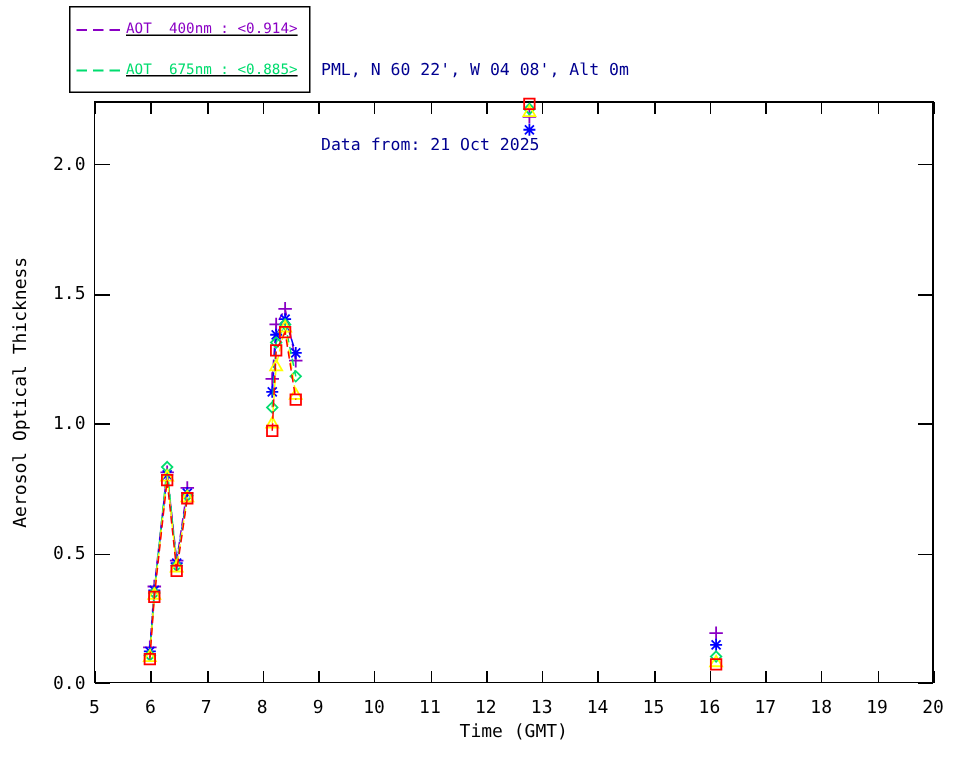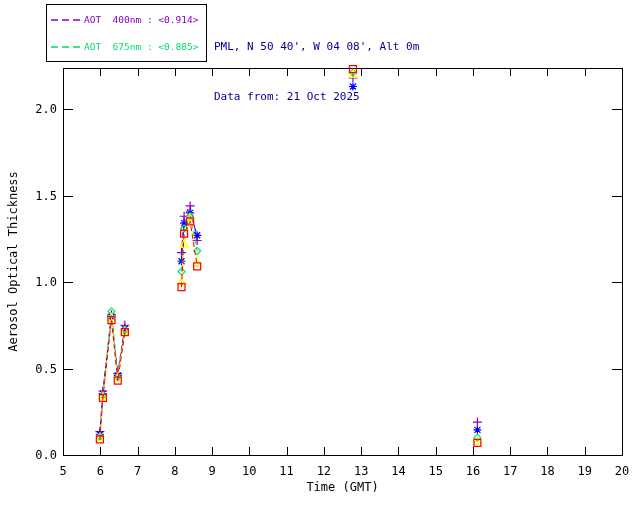--- a/index.html
+++ b/index.html
@@ -5,39 +5,40 @@
   html,body{margin:0;padding:0;background:#ffffff;}
   .screen{
     position:relative;width:640px;height:512px;background:#ffffff;
     font-family:"DejaVu Sans Mono", monospace;overflow:hidden;
   }
   .legend-box{
     position:absolute;left:46px;top:4px;width:161px;height:58px;
     border:1px solid #000;background:#fff;box-sizing:border-box;
     display:flex;flex-direction:column;justify-content:space-around;
     padding:1px 0;
+    text-decoration:underline;
   }
   .legend-row{display:flex;align-items:center;height:11px;}
   .legend-dash{margin-left:3px;flex:0 0 34px;}
   .legend-label{
     font-size:9.5px;line-height:11px;white-space:pre;letter-spacing:0px;
   }
   .hdr{
     position:absolute;left:214px;top:6px;
     font-size:11px;line-height:16.5px;white-space:pre;
   }
   svg text{font-family:"DejaVu Sans Mono", monospace;fill:#000;}
 </style>
 </head>
 <body>
 
 <div class="screen">
 
   <div class="hdr" style="color: rgb(0, 0, 144);">
-    <div>PML, N 50 40', W 04 08', Alt 0m</div>
+    <div>PML, N 60 22', W 04 08', Alt 0m</div>
     <div>Data from: 21 Oct 2025</div>
   </div>
 
   <div class="legend-box">
       <div class="legend-row">
         <svg class="legend-dash" width="34" height="8">
           <line x1="1" y1="4" x2="33" y2="4" stroke="#8A00C4" stroke-width="1.3" stroke-dasharray="7,4"></line>
         </svg>
         <span class="legend-label" style="color:#8A00C4">AOT  400nm : &lt;0.914&gt;</span>
       </div>

